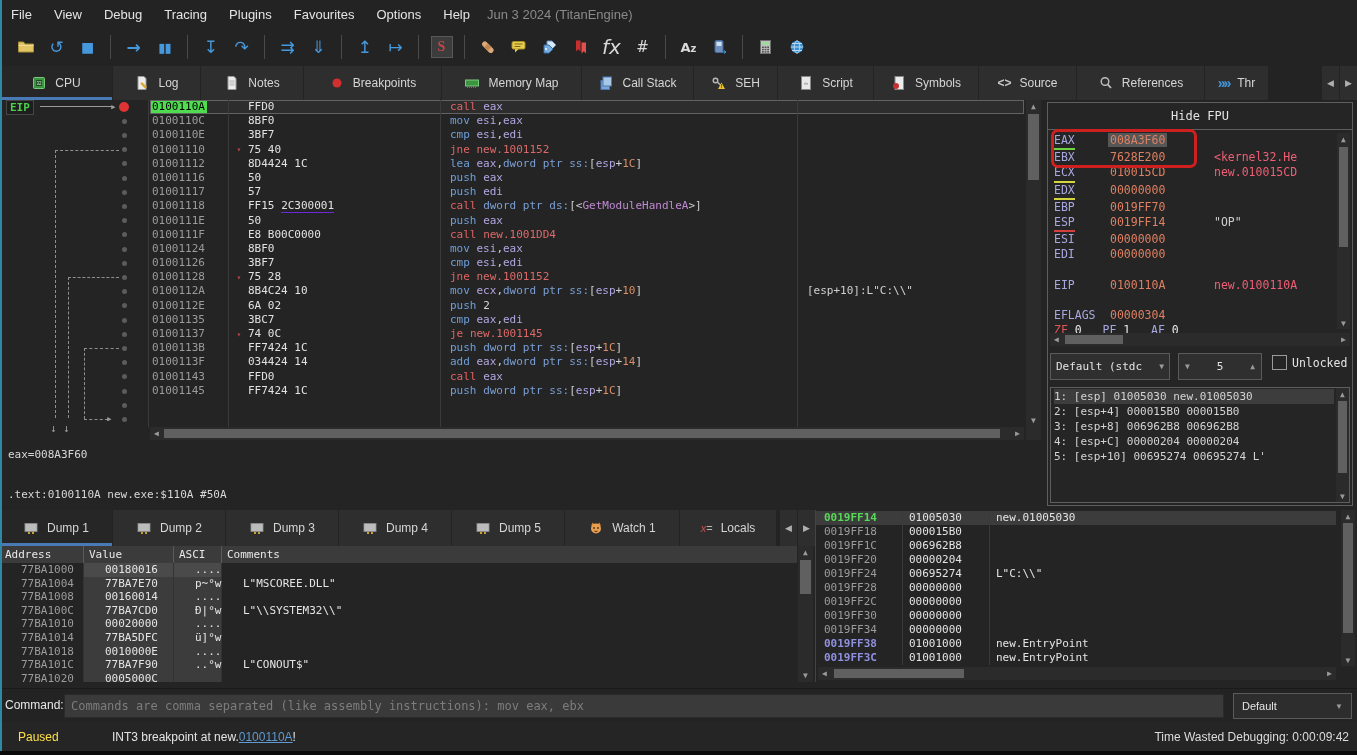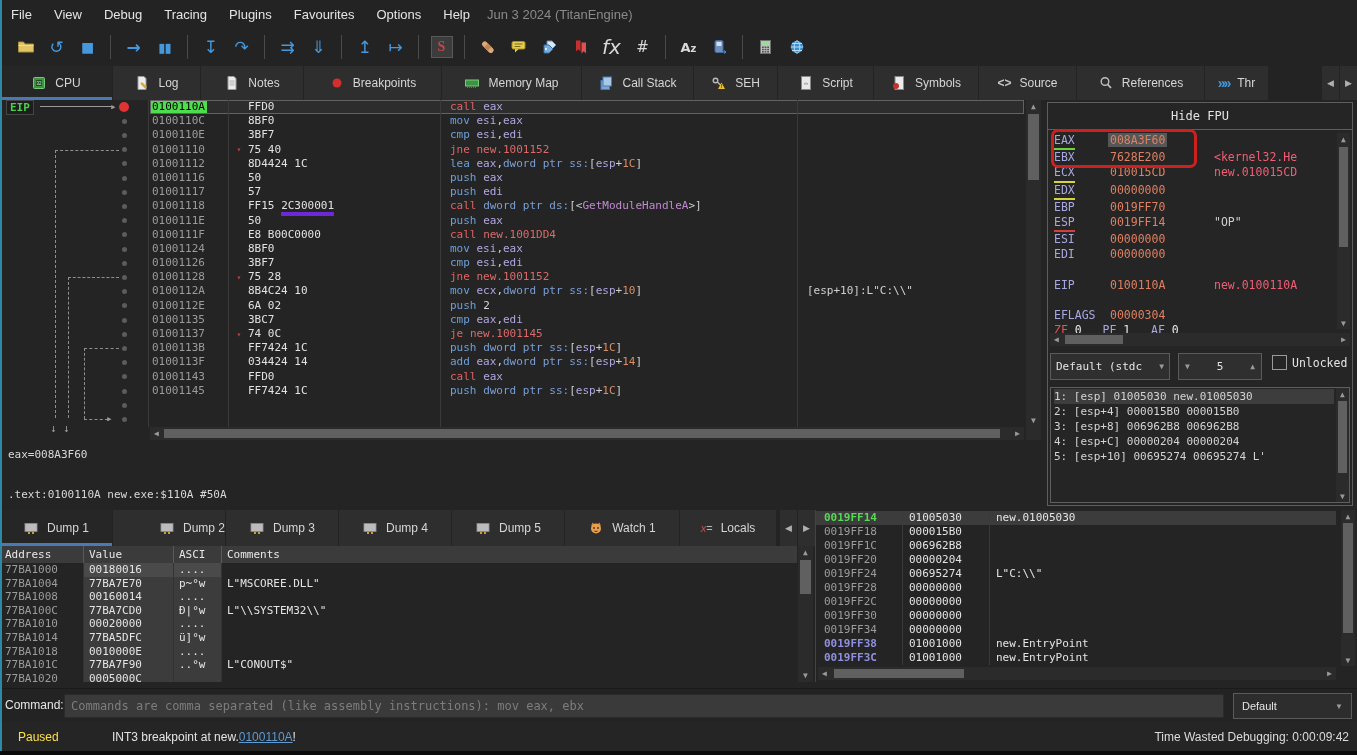--- a/index.html
+++ b/index.html
@@ -30,21 +30,21 @@
   
   #disasm-pane{position:absolute;left:0;top:100px;width:1042px;height:340px;background:#242424}
   #disasm-rows{position:absolute;left:150px;top:0;width:874px;height:327px;font-size:11px;line-height:14.2px}
   .drow{display:flex;height:14.2px;align-items:center;white-space:pre}
   .drow.eip{background:#2d2d2d;outline:1px solid #626262;outline-offset:-1px}
   .c-addr{width:78px;padding-left:2px;color:#9b9b9b;flex:none}
   .addr-eip{background:#4fdc4f;color:#000;padding:0 2px;margin-left:-2px}
   .c-mark{width:18px;flex:none;text-align:center}
   .jmark{color:#c04040;font-size:8px}
   .c-bytes{width:194px;flex:none;color:#e2e2e2}
-  .bytes-u{border-bottom:4px solid #6d28d9}
+  .bytes-u{border-bottom:1px solid #6d28d9}
   .c-instr{width:357px;flex:none;padding-left:8px;box-sizing:border-box}
   .c-comment{flex:1;padding-left:8px;color:#d0d0d0;overflow:hidden}
   .tk-f{color:#e06262}.tk-m{color:#6e9fd8}.tk-r{color:#b3a6e2}.tk-k{color:#7b9fd4}
   .tk-p{color:#cfcfcf}.tk-i{color:#d98e67}.tk-a{color:#dd6a6a}.tk-s{color:#c08ad2}.tk-w{color:#d8d8d8}
   .vdiv{position:absolute;top:0;height:327px;width:1px;background:#3a3a3a}
   
   #gutter{position:absolute;left:0;top:0;width:150px;height:340px}
   #eip-badge{position:absolute;left:6px;top:0;color:#4ad24a;font-size:11px;font-weight:bold;border:1px solid #454545;padding:0 3px;background:#1e1e1e}
   .jline{position:absolute;border-color:#8f8f8f}
   .gdot{position:absolute;width:5px;height:5px;border-radius:50%;background:#5c5c5c}
@@ -89,21 +89,21 @@
   .arg-row.sel{background:#3d3d3d}
   
   #dump-tabbar{position:absolute;left:0;top:510px;width:815px;height:36px;background:#232323;display:flex}
   
   #dump-pane{position:absolute;left:0;top:546px;width:815px;height:136px;background:#242424;font-size:11px;overflow:hidden}
   #dump-header{position:absolute;left:0;top:0;width:797px;height:17px;background:#3b3b3b;color:#e8e8e8;display:flex;line-height:17px}
   .dh{border-right:1px solid #5a5a5a;box-sizing:border-box;padding-left:5px;flex:none}
   #dump-rows{position:absolute;left:0;top:17px;width:797px}
   .dump-row{display:flex;height:13.6px;line-height:13.6px;white-space:pre}
   .dump-row.partial{height:10px;overflow:hidden}
-  .dc{flex:none;box-sizing:border-box;padding-left:5px;border-right:1px solid #333}
+  .dc{flex:none;box-sizing:border-box;padding-left:21px;border-right:1px solid #333}
   .dc-addr{color:#9c9c9c}
   .dc-val{color:#e4e4e4;background:#3c3c3c}
   .dc-val.sel,.dc-asc.sel{background:#4a4a4a}
   .dc-asc{color:#e4e4e4;background:#3c3c3c}
   .dc-com{color:#e4e4e4;border-right:none;flex:1}
   
   #stack-pane{position:absolute;left:815px;top:510px;width:542px;height:172px;background:#242424;border-left:1px solid #444;box-sizing:border-box;font-size:11px}
   #stack-rows{position:absolute;left:0;top:1px;width:520px}
   .st-row{display:flex;height:14px;line-height:14px;white-space:pre}
   .st-row.sel{background:#3c3c3c}
@@ -517,21 +517,21 @@
         <span class="tabicon">
           <svg width="16" height="16" viewBox="0 0 16 16">
             <rect x="2" y="3.5" width="12" height="8" fill="#d8d8d8" stroke="#808080"></rect>
             <path d="M4 3.5 v8 M6 3.5 v8 M8 3.5 v8 M10 3.5 v8 M12 3.5 v8" stroke="#a0a0a0"></path>
             <rect x="5" y="12" width="2" height="2" fill="#c8a030"></rect>
             <rect x="9" y="12" width="2" height="2" fill="#c8a030"></rect>
           </svg>
         </span>
         <span>Dump 1</span>
       </div>
-      <div class="tab" style="width: 113px; height: 36px; justify-content: flex-end;">
+      <div class="tab" style="width: 113px; height: 36px;">
         <span class="tabicon">
           <svg width="16" height="16" viewBox="0 0 16 16">
             <rect x="2" y="3.5" width="12" height="8" fill="#d8d8d8" stroke="#808080"></rect>
             <path d="M4 3.5 v8 M6 3.5 v8 M8 3.5 v8 M10 3.5 v8 M12 3.5 v8" stroke="#a0a0a0"></path>
             <rect x="5" y="12" width="2" height="2" fill="#c8a030"></rect>
             <rect x="9" y="12" width="2" height="2" fill="#c8a030"></rect>
           </svg>
         </span>
         <span>Dump 2</span>
       </div>

